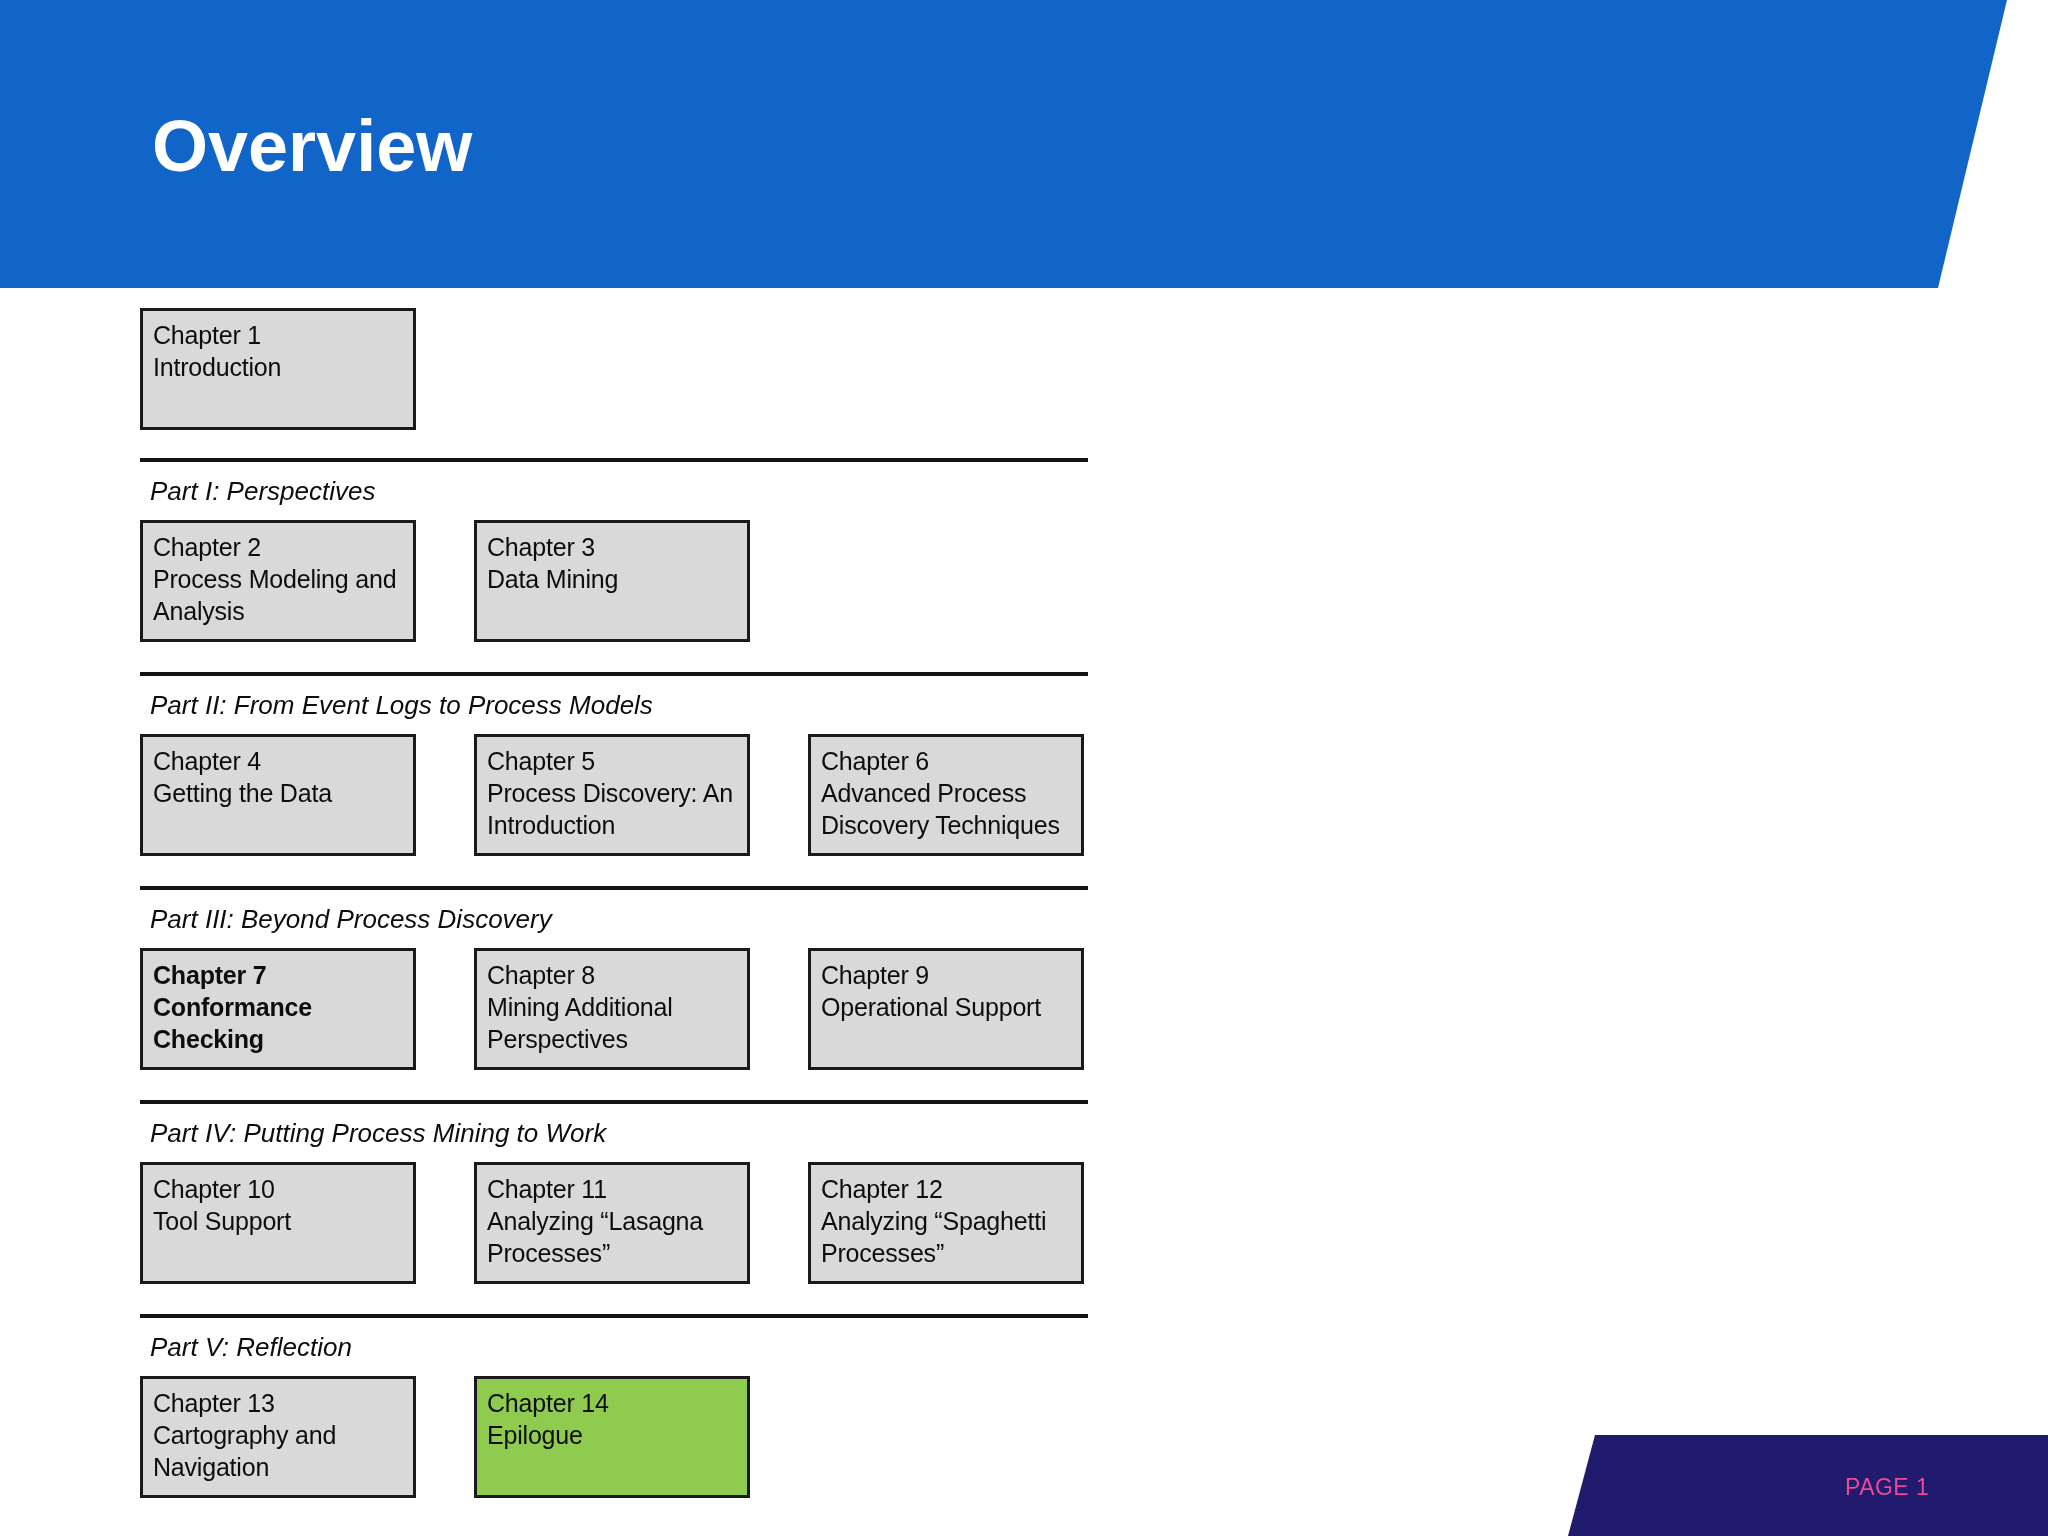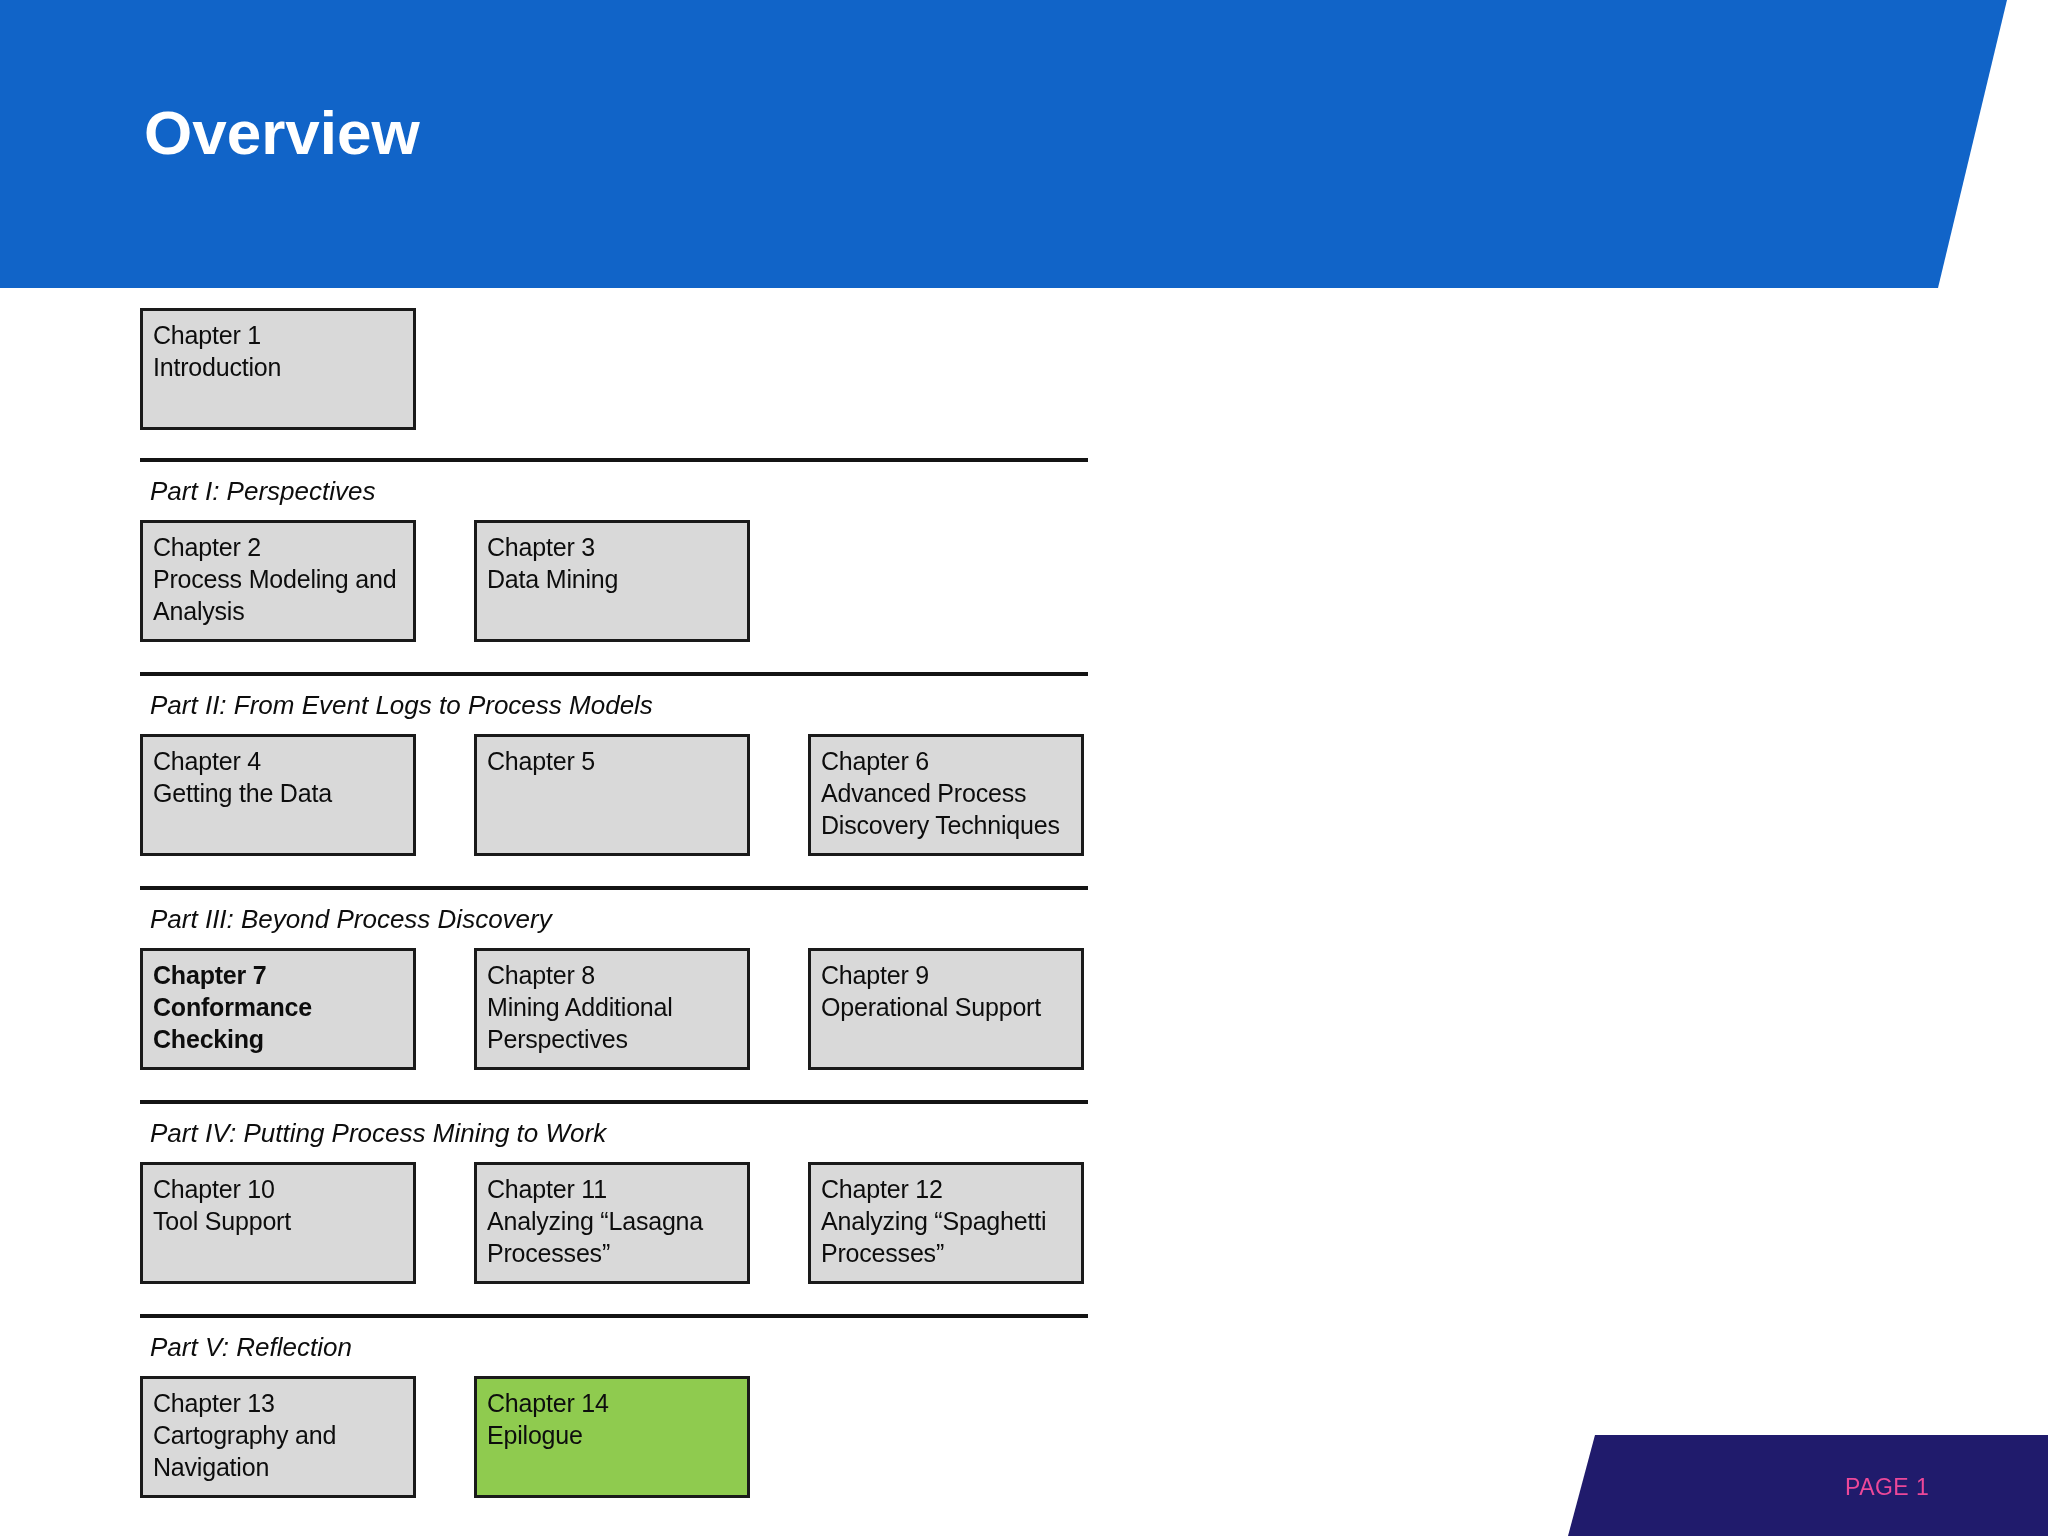--- a/index.html
+++ b/index.html
@@ -22,22 +22,22 @@
     top: 0; left: 0;
     width: 2048px;
     height: 288px;
     background: var(--header-blue, #1164C8);
     clip-path: polygon(0 0, 2007px 0, 1938px 288px, 0 288px);
   }
   .slide-title {
     position: absolute;
     left: 140px;
     top: 98px;
-    margin: 4px;
-    font-size: 62px;
+    margin: 12px;
+    font-size: 72px;
     font-weight: bold;
     color: #ffffff;
     letter-spacing: 0px;
     line-height: 1;
   }
 
   
   .chapter-box {
     position: absolute;
     width: 276px;
@@ -117,20 +117,21 @@
         <div>Data Mining</div>
       </div>
       <div class="separator-line" style="top: 672px;"></div>
       <div class="part-label" style="top: 689px;">Part II: From Event Logs to Process Models</div>
       <div class="chapter-box" style="left: 140px; top: 734px;">
         <div>Chapter 4</div>
         <div>Getting the Data</div>
       </div>
       <div class="chapter-box" style="left: 474px; top: 734px;">
         <div>Chapter 5</div>
+        <div>Process Discovery: An Introduction</div>
       </div>
       <div class="chapter-box" style="left: 808px; top: 734px;">
         <div>Chapter 6</div>
         <div>Advanced Process Discovery Techniques</div>
       </div>
       <div class="separator-line" style="top: 886px;"></div>
       <div class="part-label" style="top: 903px;">Part III: Beyond Process Discovery</div>
       <div class="chapter-box" style="left: 140px; top: 948px; font-weight: bold;">
         <div>Chapter 7</div>
         <div>Conformance Checking</div>

